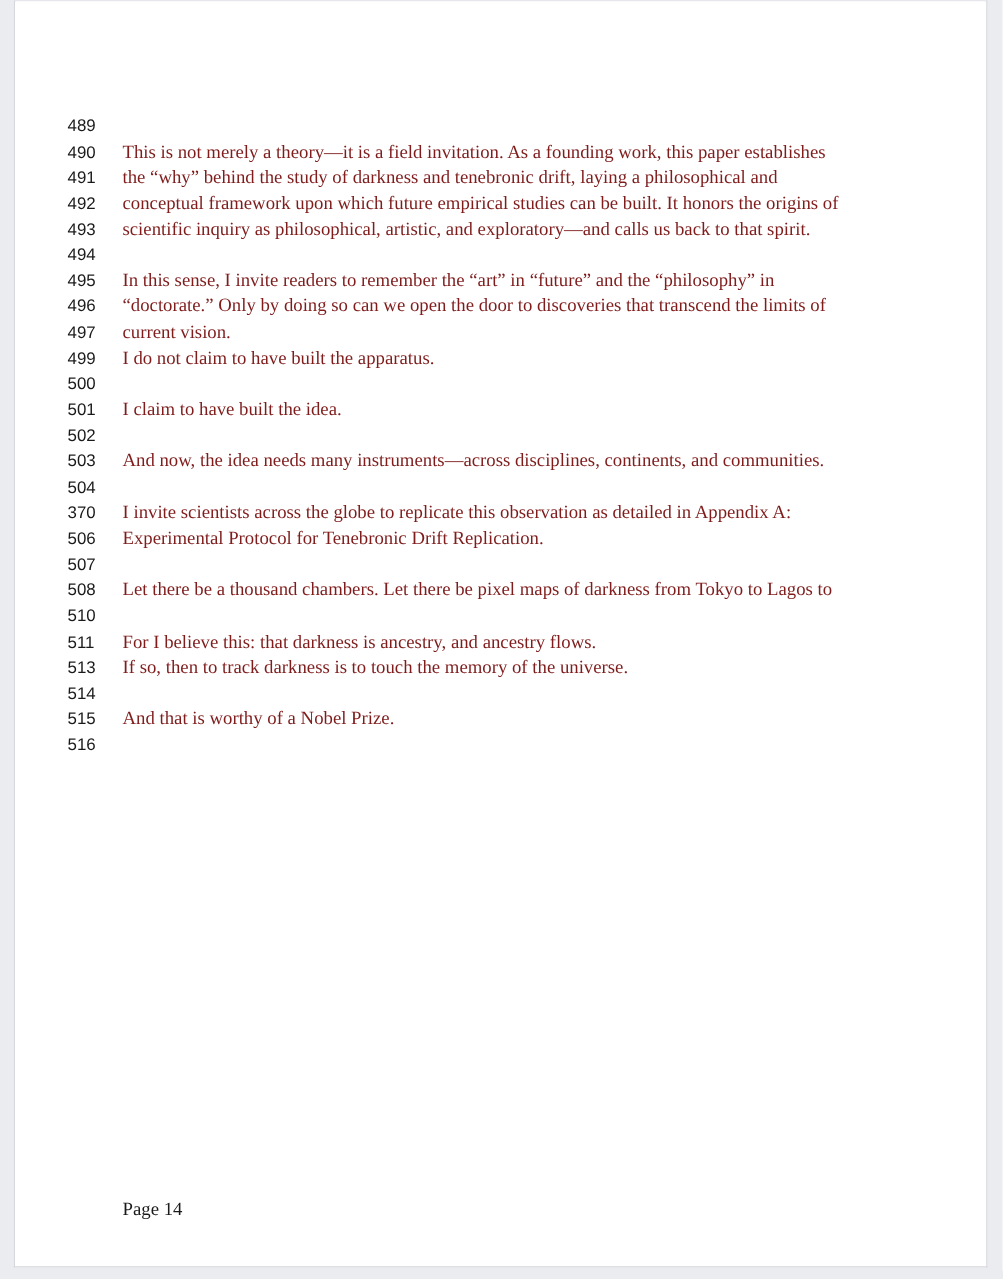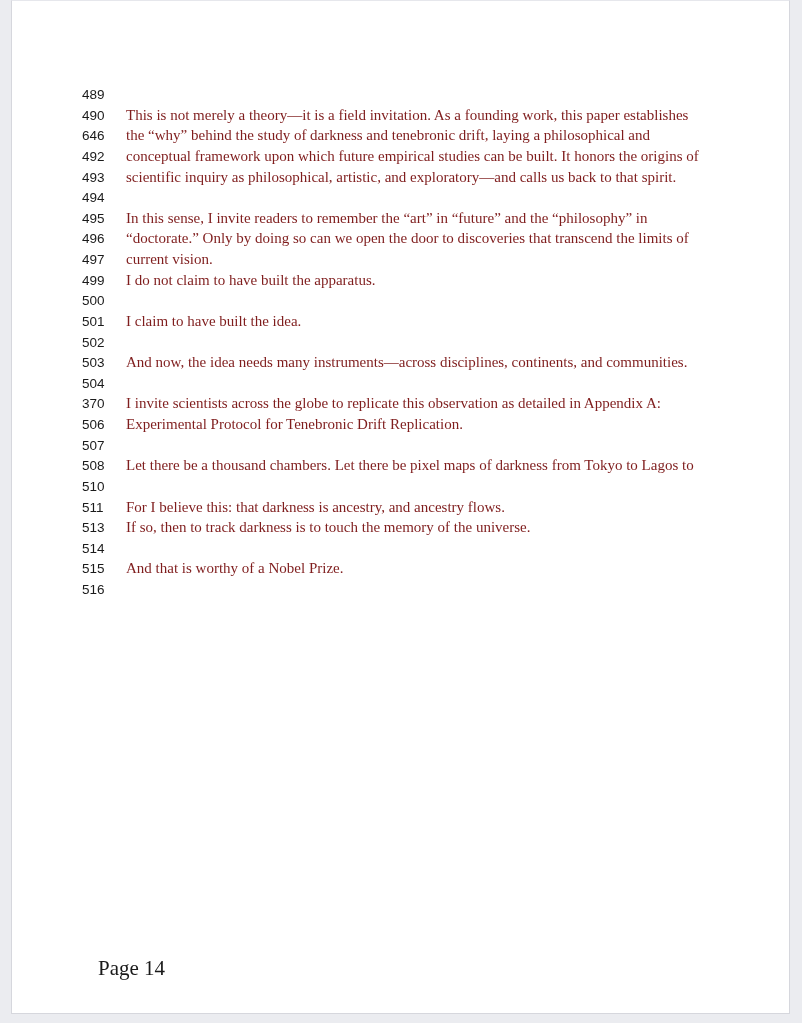--- a/index.html
+++ b/index.html
@@ -22,24 +22,23 @@
     height: 1014px;
     background: #ffffff;
     border-left: 1px solid #d6d7dd;
     border-right: 1px solid #d6d7dd;
     border-bottom: 1px solid #d6d7dd;
     border-top: 1px solid #e6e7ec;
     box-sizing: border-box;
   }
   .lines {
     position: absolute;
-    top: 83px;
+    top: 90px;
     left: 0;
     right: 20px;
-    padding-left: 28px;
   }
   .line-row {
     height: 20.63px;
     line-height: 20.63px;
     white-space: pre;
   }
   .line-num {
     display: inline-block;
     margin-left: 42px;
     width: 44px;
@@ -50,35 +49,35 @@
   .line-text {
     font-family: "Liberation Serif", serif;
     font-size: 15px;
     color: #7f1d1d;
   }
   .footer {
     position: absolute;
     left: 86px;
     top: 957px;
     font-family: "Liberation Serif", serif;
-    font-size: 21px;
+    font-size: 15px;
     line-height: 20px;
     color: #1a1a1a;
     text-align: center;
   }
 </style>
 </head>
 <body>
 
 <div class="canvas">
   <div class="page">
     <div class="lines">
         <div class="line-row"><span class="line-num">489</span><span class="line-text"></span></div>
         <div class="line-row"><span class="line-num">490</span><span class="line-text">This is not merely a theory—it is a field invitation. As a founding work, this paper establishes</span></div>
-        <div class="line-row"><span class="line-num">646</span><span class="line-text">the “why” behind the study of darkness and tenebronic drift, laying a philosophical and</span></div>
+        <div class="line-row"><span class="line-num">491</span><span class="line-text">the “why” behind the study of darkness and tenebronic drift, laying a philosophical and</span></div>
         <div class="line-row"><span class="line-num">492</span><span class="line-text">conceptual framework upon which future empirical studies can be built. It honors the origins of</span></div>
         <div class="line-row"><span class="line-num">493</span><span class="line-text">scientific inquiry as philosophical, artistic, and exploratory—and calls us back to that spirit.</span></div>
         <div class="line-row"><span class="line-num">494</span><span class="line-text"></span></div>
         <div class="line-row"><span class="line-num">495</span><span class="line-text">In this sense, I invite readers to remember the “art” in “future” and the “philosophy” in</span></div>
         <div class="line-row"><span class="line-num">496</span><span class="line-text">“doctorate.” Only by doing so can we open the door to discoveries that transcend the limits of</span></div>
         <div class="line-row"><span class="line-num">497</span><span class="line-text">current vision.</span></div>
         <div class="line-row"><span class="line-num">499</span><span class="line-text">I do not claim to have built the apparatus.</span></div>
         <div class="line-row"><span class="line-num">500</span><span class="line-text"></span></div>
         <div class="line-row"><span class="line-num">501</span><span class="line-text">I claim to have built the idea.</span></div>
         <div class="line-row"><span class="line-num">502</span><span class="line-text"></span></div>

